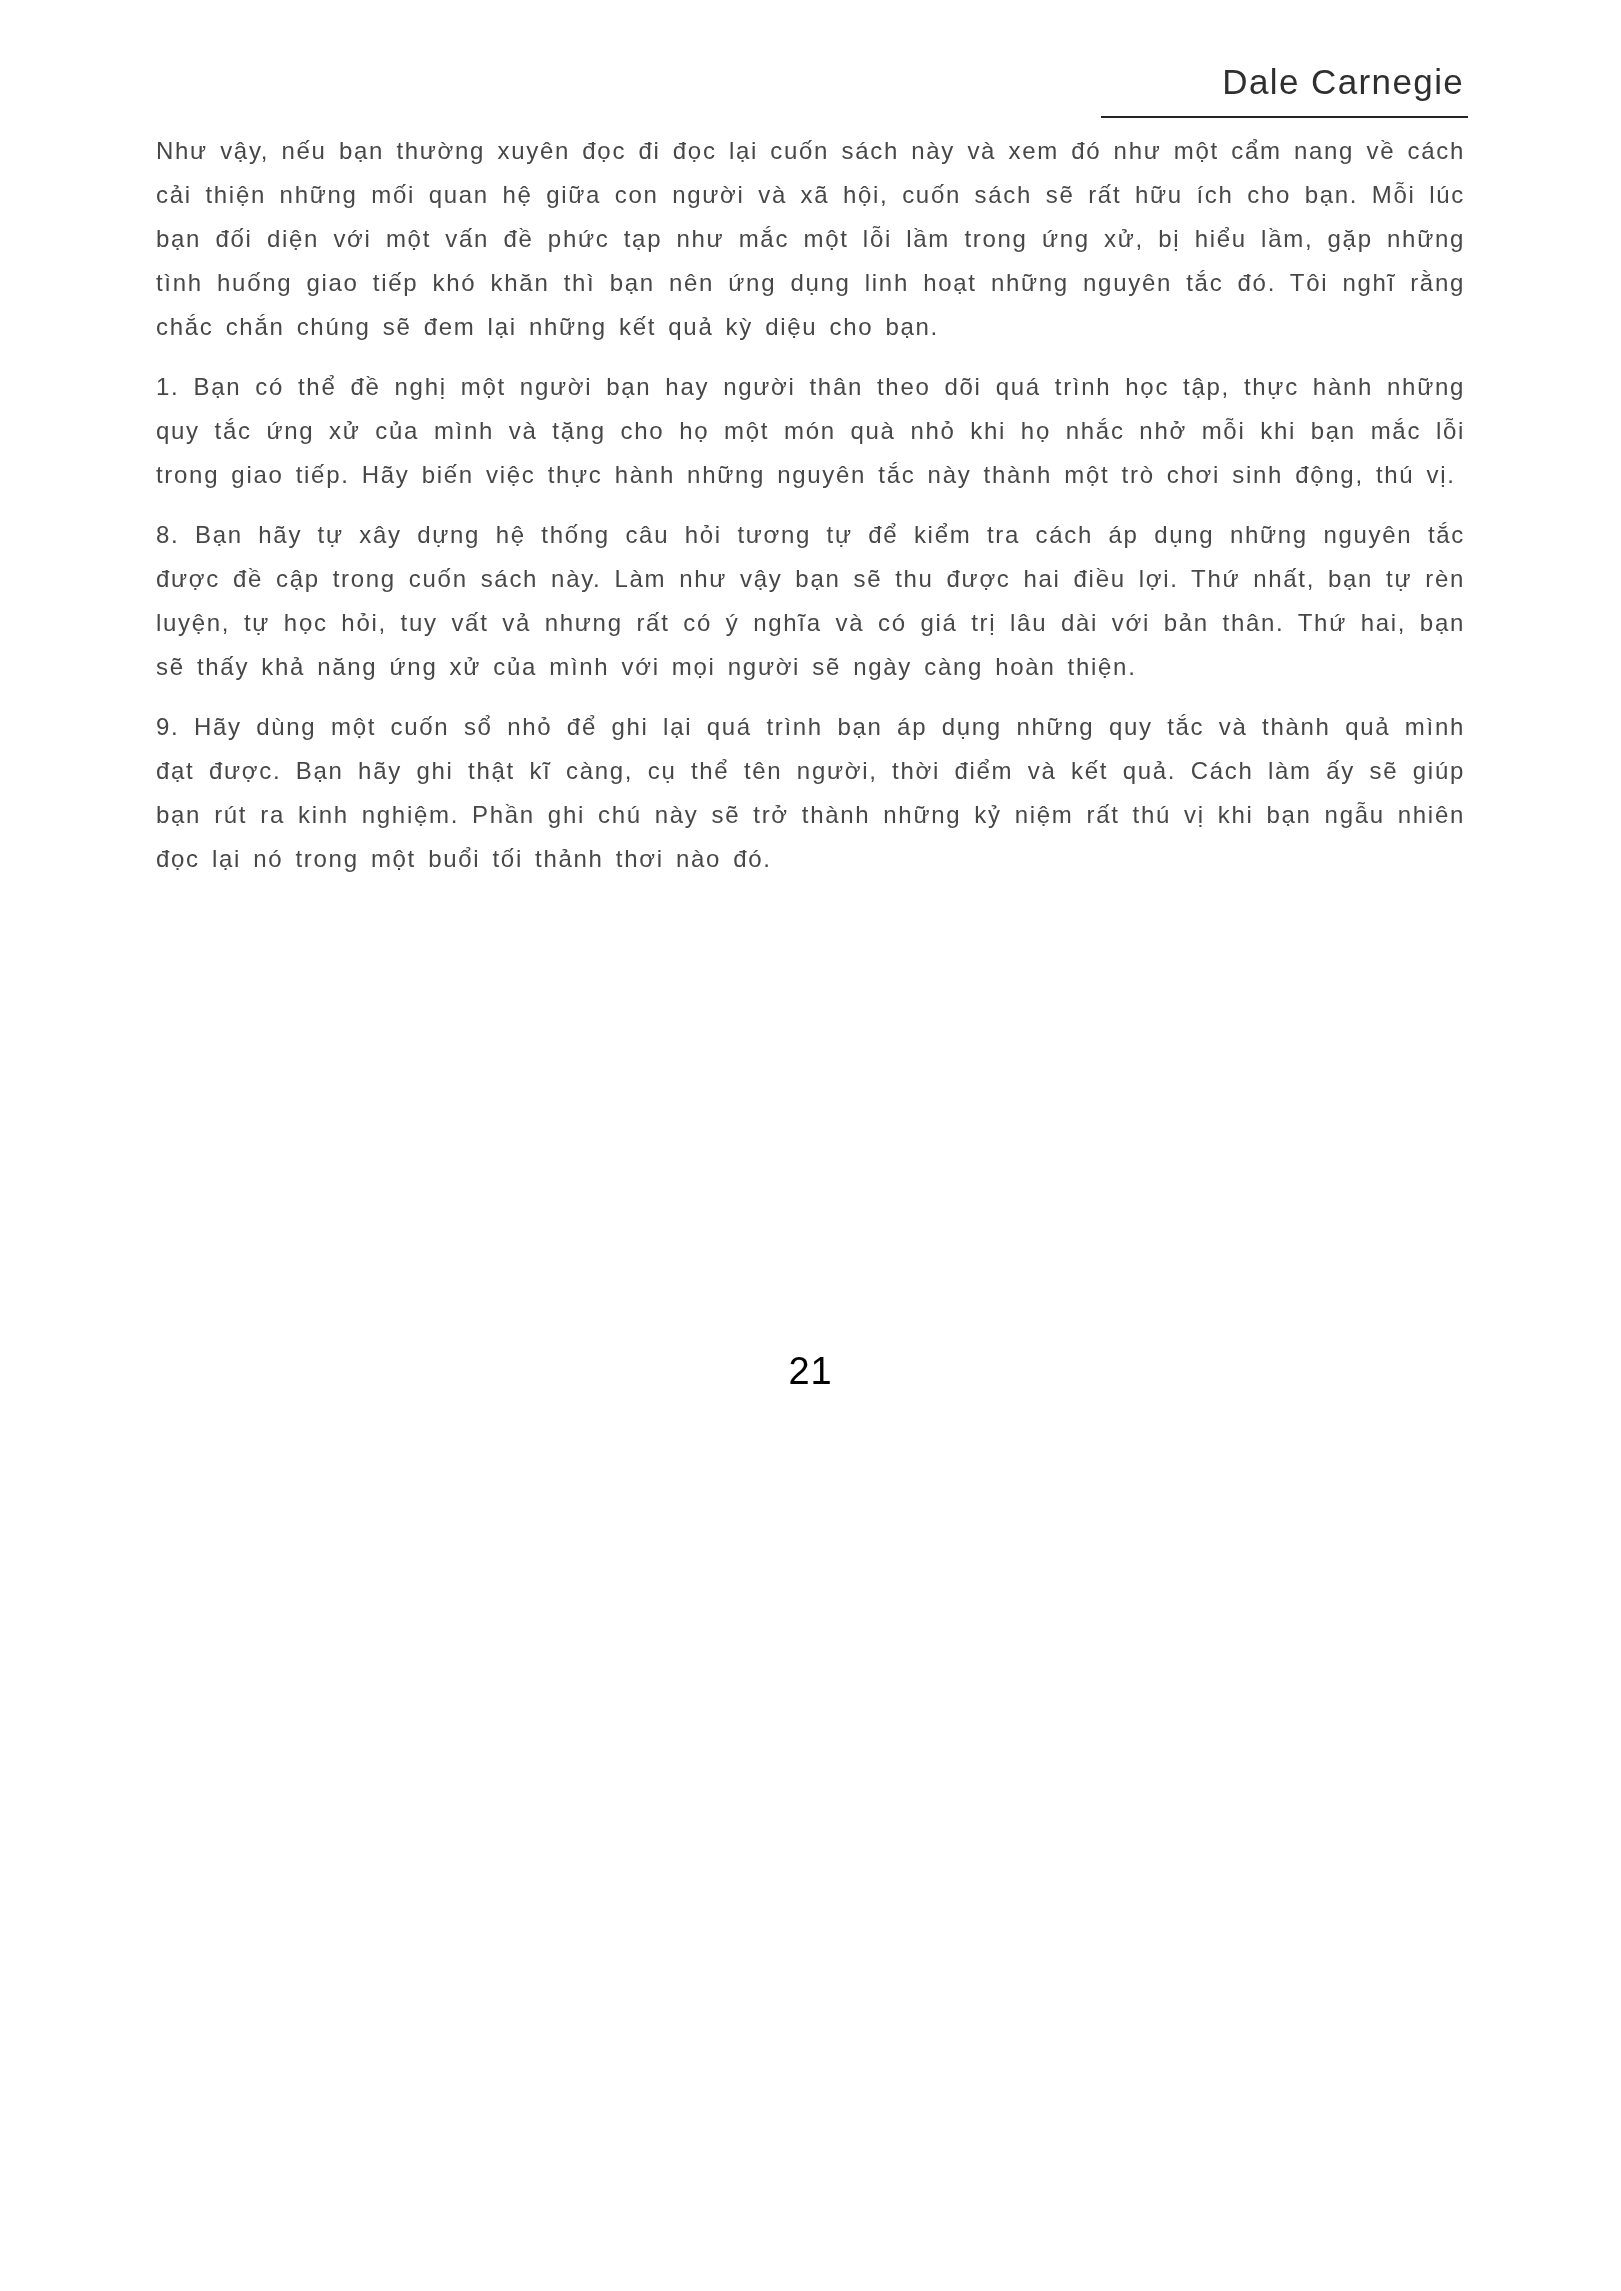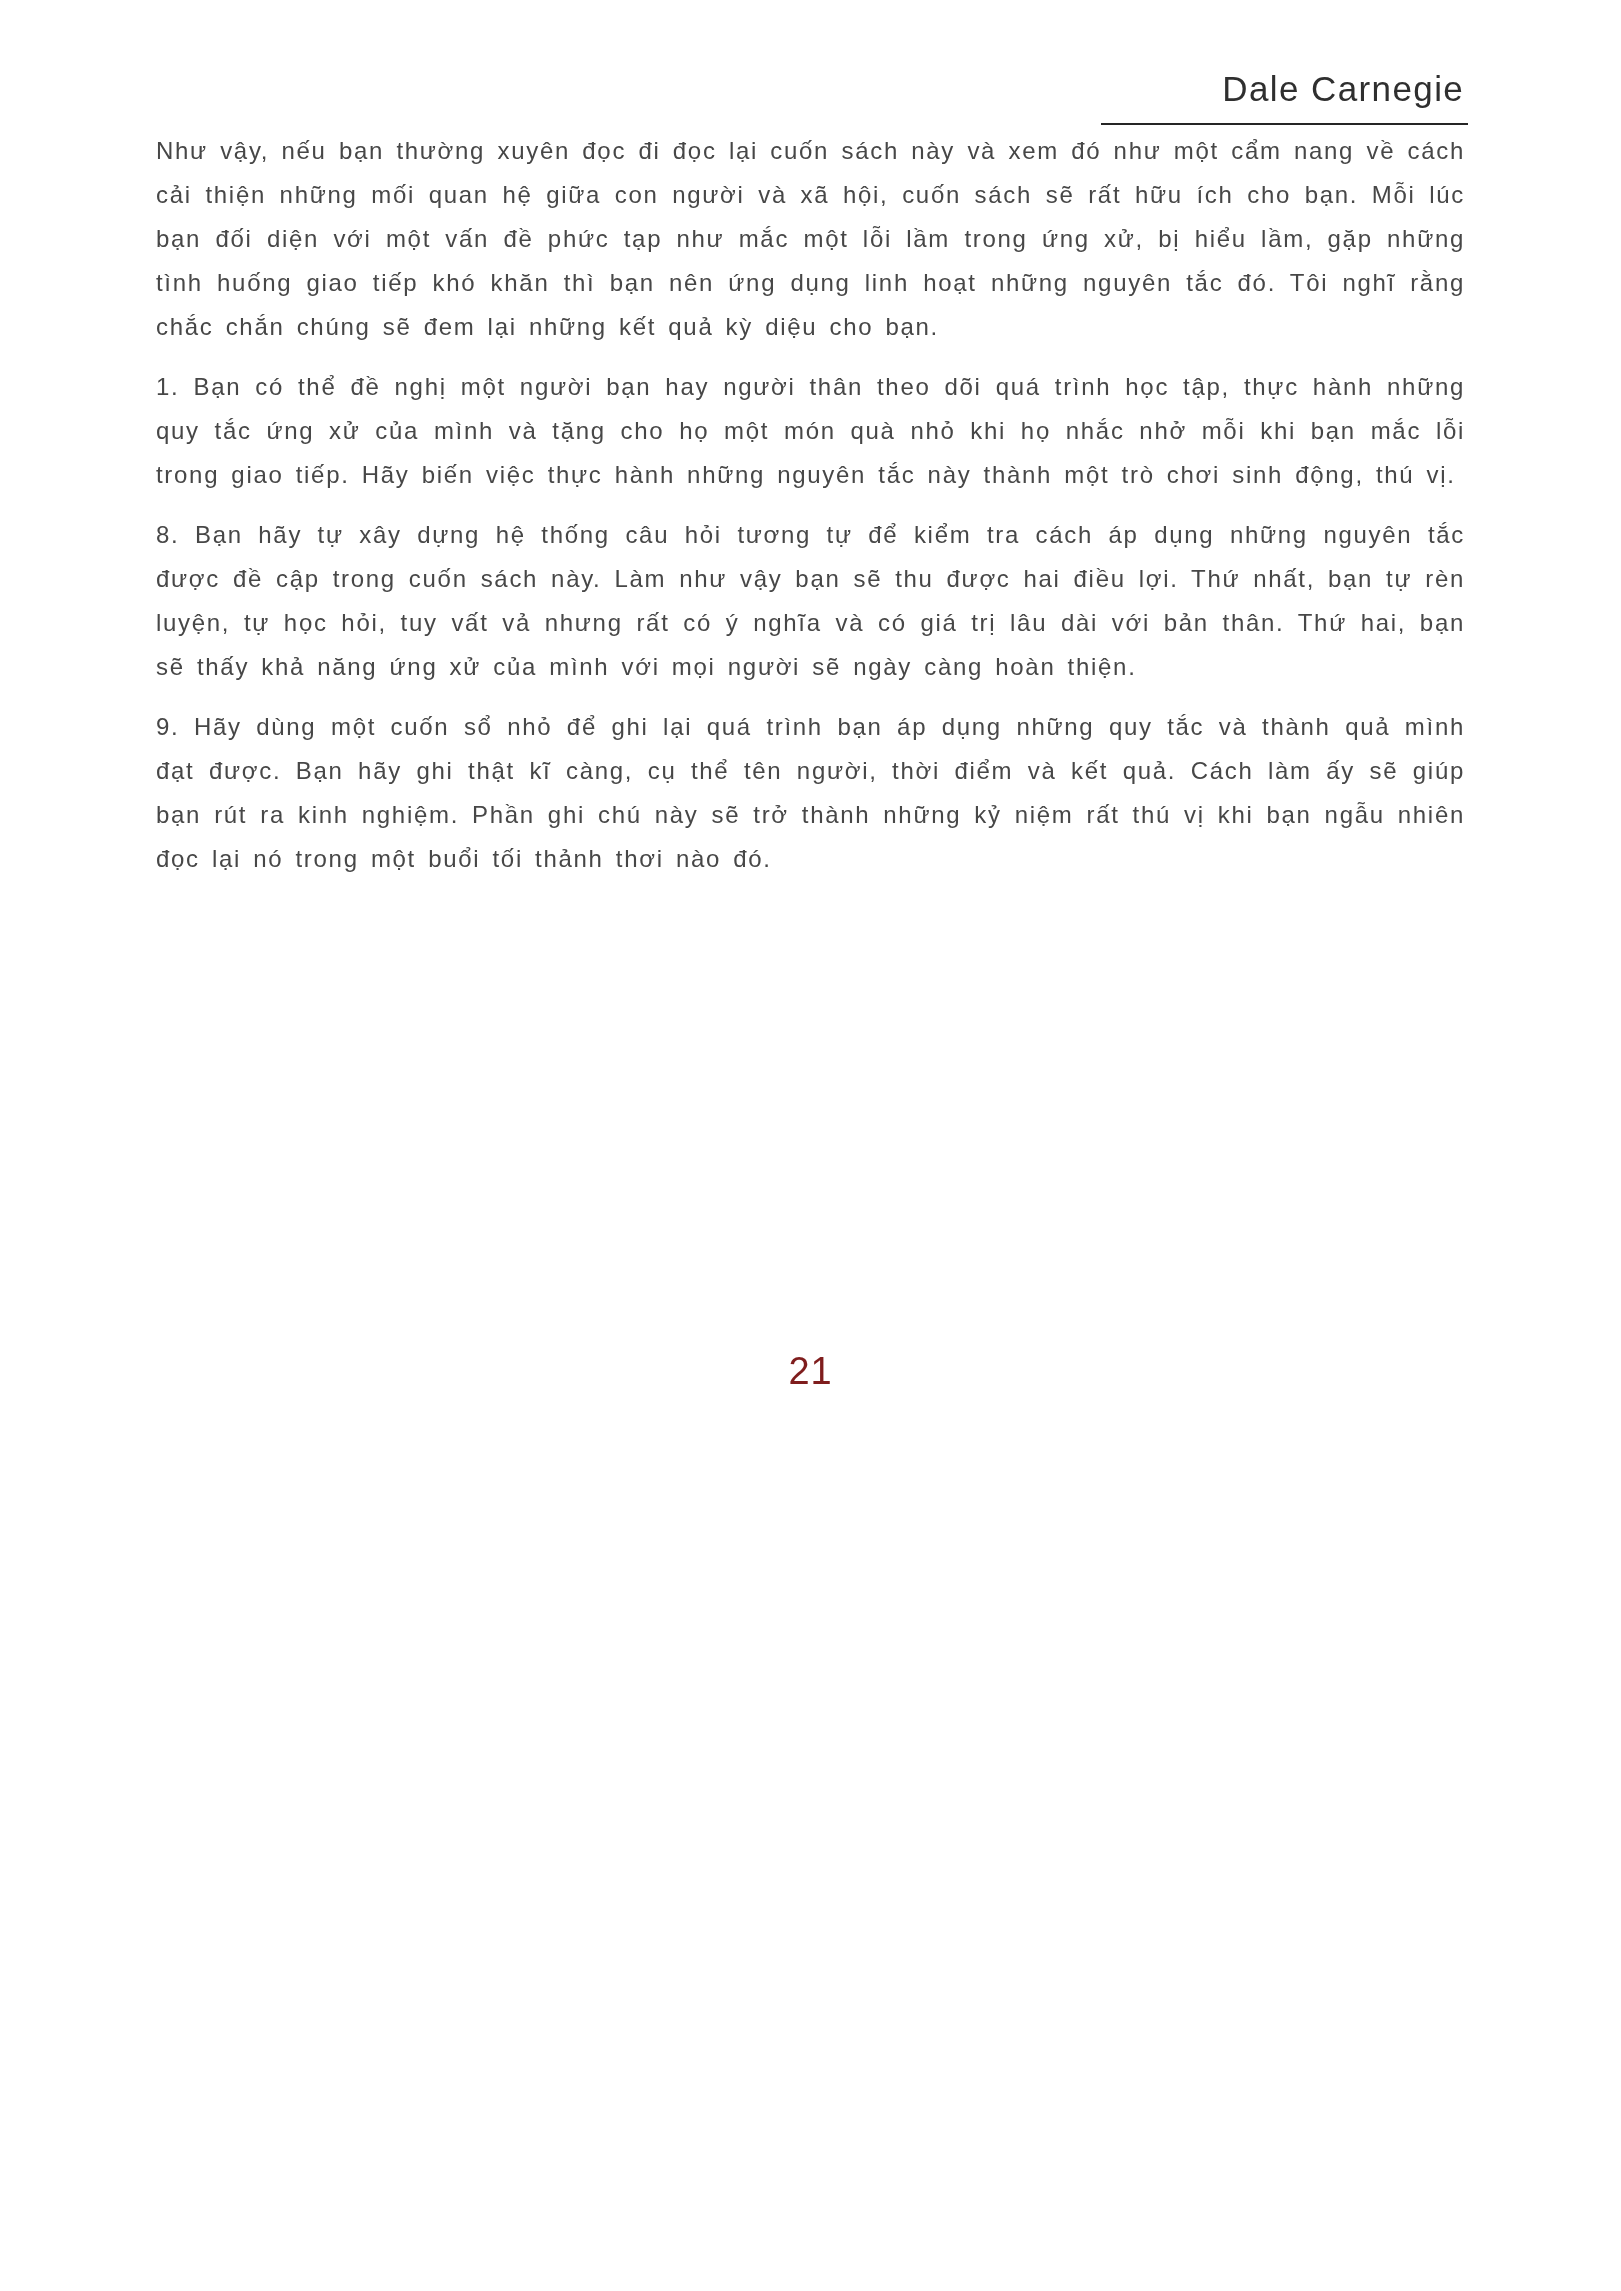--- a/index.html
+++ b/index.html
@@ -10,21 +10,21 @@
   .page {
     position: relative;
     width: 1621px;
     height: 2291px;
     background: #ffffff;
     font-family: "Liberation Sans", sans-serif;
     overflow: hidden;
   }
   .page-header {
     position: absolute;
-    top: 69px;
+    top: 62px;
     right: 153px;
     text-align: right;
   }
   .author-name {
     display: inline-block;
     font-size: 35px;
     font-weight: 400;
     letter-spacing: 1.4px;
     color: #2f2f2f;
     padding: 0 3.8px 14px 121px;
@@ -49,21 +49,21 @@
   .page-footer {
     position: absolute;
     top: 1350px;
     left: 0;
     width: 100%;
     text-align: center;
   }
   .page-number {
     font-size: 38px;
     letter-spacing: 0.9px;
-    color: #7f1d1d;
+    color: #000000;
   }
 </style>
 </head>
 <body>
 
 <div class="page">
 
   <div class="page-header">
     <span class="author-name">Dale Carnegie</span>
   </div>

